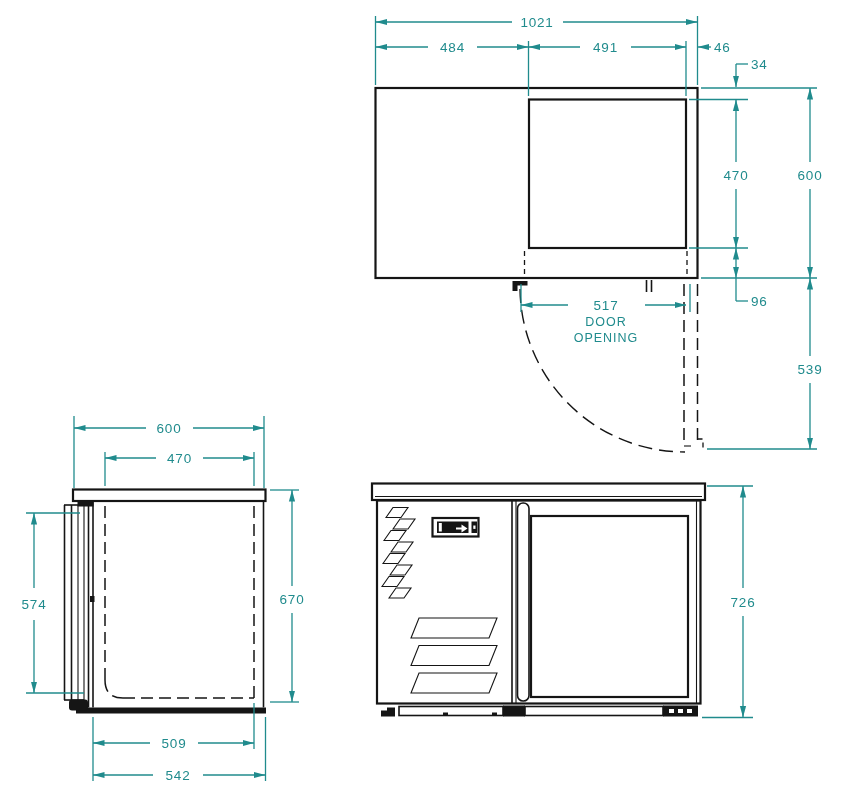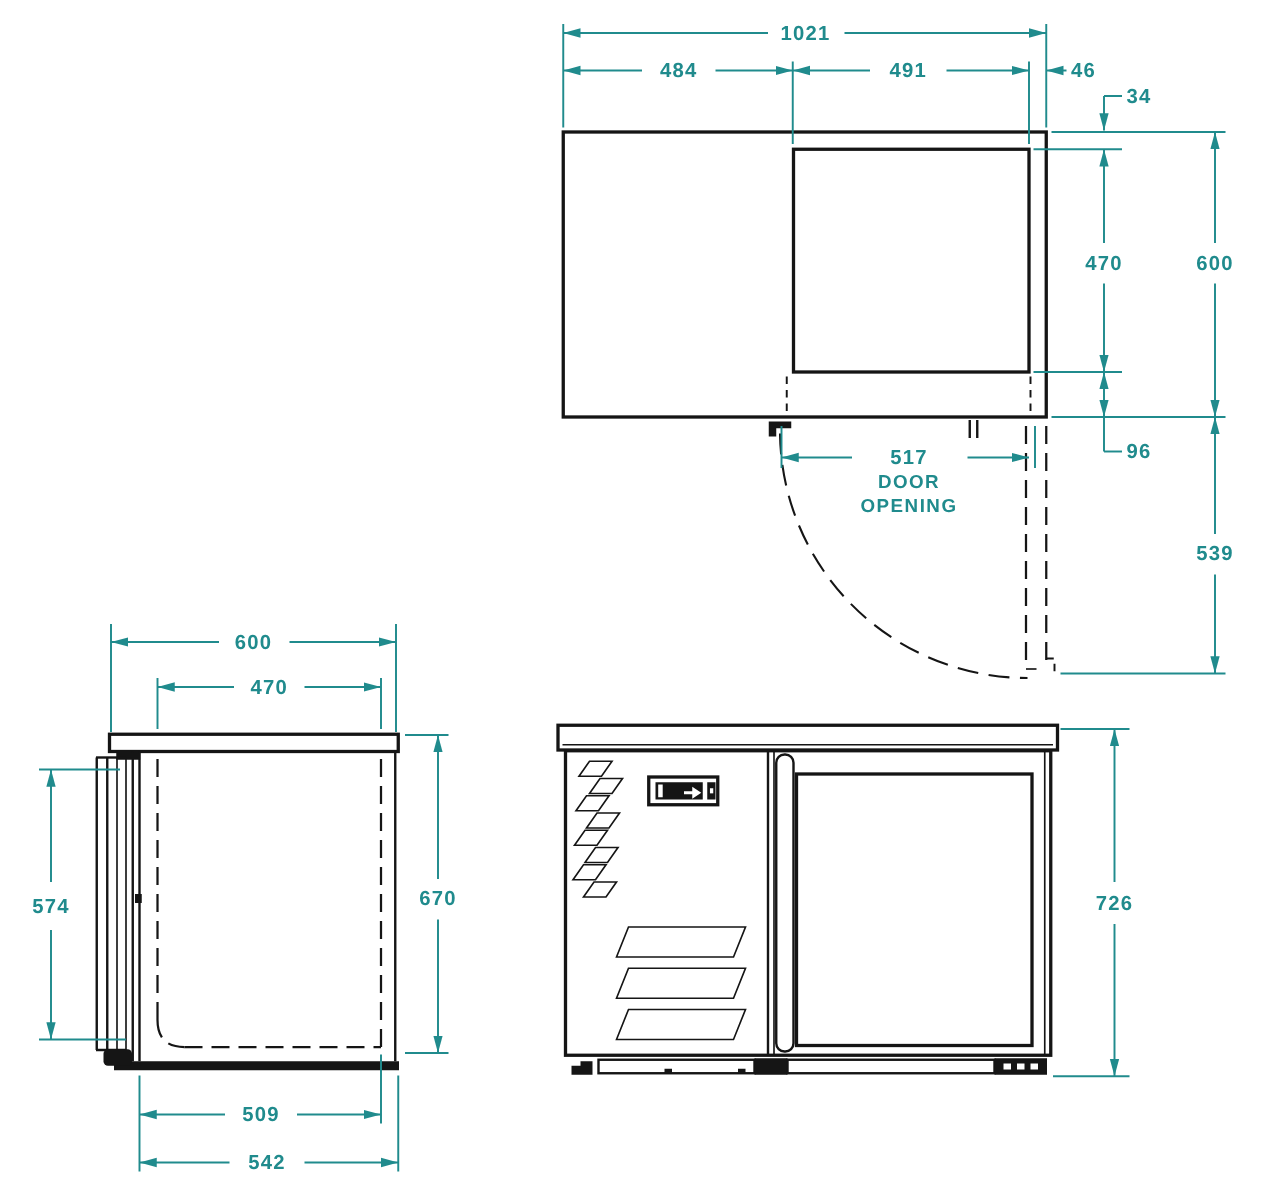--- a/index.html
+++ b/index.html
@@ -1,19 +1,19 @@
 <!DOCTYPE html>
 <html style="--dim: #208b8d; --ink: #151515; --bg: #ffffff;"><head>
 <meta charset="utf-8">
 <style>
   :root{ --dim:#208b8d; --ink:#151515; --bg:#ffffff; }
   html,body{margin:0;padding:0;}
   body{width:844px;height:791px;background:var(--bg);overflow:hidden;
        font-family:"Liberation Sans", sans-serif;}
-  .canvas{position:relative;width:844px;height:791px;background:var(--bg);font-weight:bold;}
+  .canvas{position:relative;width:844px;height:791px;background:var(--bg);}
   svg{display:block;}
   .ink{stroke:var(--ink);fill:none;stroke-width:2.2;}
   .ink-thin{stroke:var(--ink);fill:none;stroke-width:1.6;}
   .ink-hair{stroke:var(--ink);fill:none;stroke-width:1.1;}
   .inkfill{fill:var(--ink);stroke:none;}
   .hidden-dash{stroke:var(--ink);fill:none;stroke-width:1.5;stroke-dasharray:12 6;}
   .arc-dash{stroke:var(--ink);fill:none;stroke-width:1.4;stroke-dasharray:14 7;}
   .tiny-dash{stroke:var(--ink);fill:none;stroke-width:1.3;stroke-dasharray:5 4;}
   .dim{stroke:var(--dim);fill:none;stroke-width:1.3;}
   text.dimtxt{fill:var(--dim);font-family:"Liberation Sans", sans-serif;

